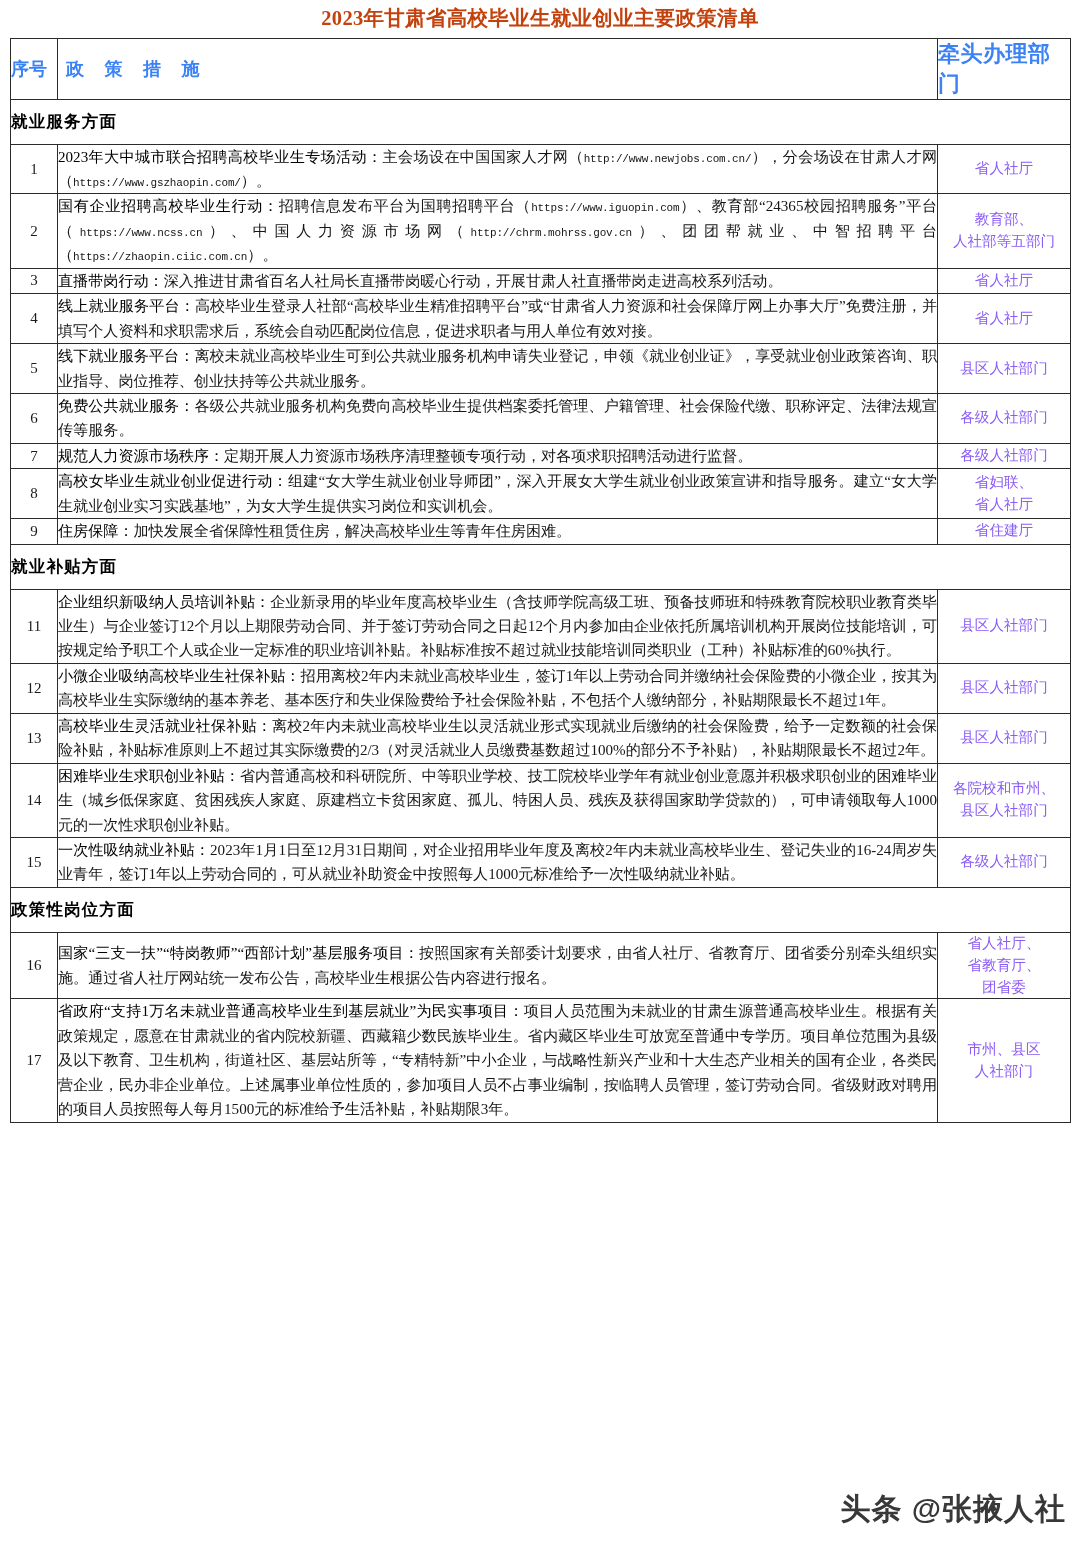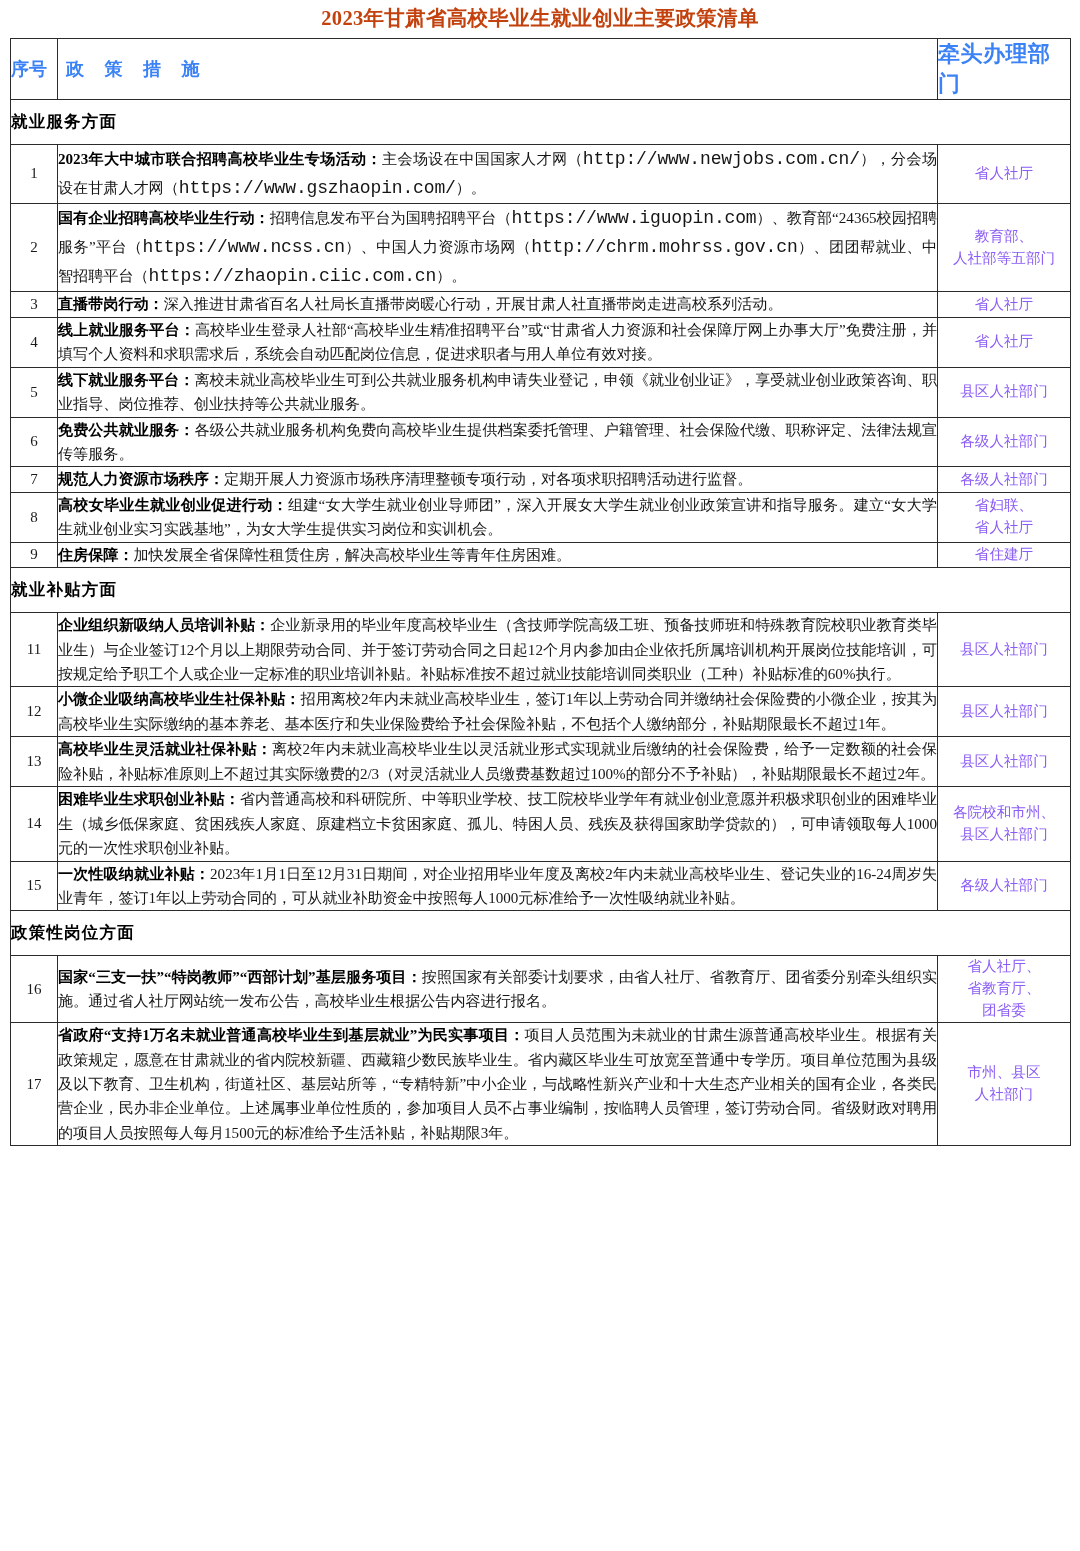--- a/index.html
+++ b/index.html
@@ -72,26 +72,26 @@
   }
   td.body {
     font-size: 15.1px;
     line-height: 1.62;
     padding: 6px 8px 6px 7px;
     text-align: justify;
     text-justify: inter-ideograph;
     color: #151515;
   }
   td.body .lead {
-    font-weight: bold;
+    font-weight: normal;
     color: #000;
   }
   td.body .url {
     font-family: "Liberation Mono", "DejaVu Sans Mono", monospace;
-    font-size: 18px;
+    font-size: 11px;
     letter-spacing: -0.15px;
   }
   td.dept {
     text-align: center;
     font-size: 14.6px;
     line-height: 1.5;
     color: #8b5cf6;
     padding: 3px 2px;
   }
   .watermark {
@@ -214,14 +214,15 @@
           <td class="dept">省人社厅、<br>省教育厅、<br>团省委</td>
         </tr>
         <tr>
           <td class="idx">17</td>
           <td class="body"><span class="lead">省政府“支持1万名未就业普通高校毕业生到基层就业”为民实事项目：</span><span>项目人员范围为未就业的甘肃生源普通高校毕业生。根据有关政策规定，愿意在甘肃就业的省内院校新疆、西藏籍少数民族毕业生。省内藏区毕业生可放宽至普通中专学历。项目单位范围为县级及以下教育、卫生机构，街道社区、基层站所等，“专精特新”中小企业，与战略性新兴产业和十大生态产业相关的国有企业，各类民营企业，民办非企业单位。上述属事业单位性质的，参加项目人员不占事业编制，按临聘人员管理，签订劳动合同。省级财政对聘用的项目人员按照每人每月1500元的标准给予生活补贴，补贴期限3年。</span></td>
           <td class="dept">市州、县区<br>人社部门</td>
         </tr>
       </tbody>
   </table>
 
+  <div class="watermark">头条 @张掖人社</div>
 
 </div>
 
 </body></html>

